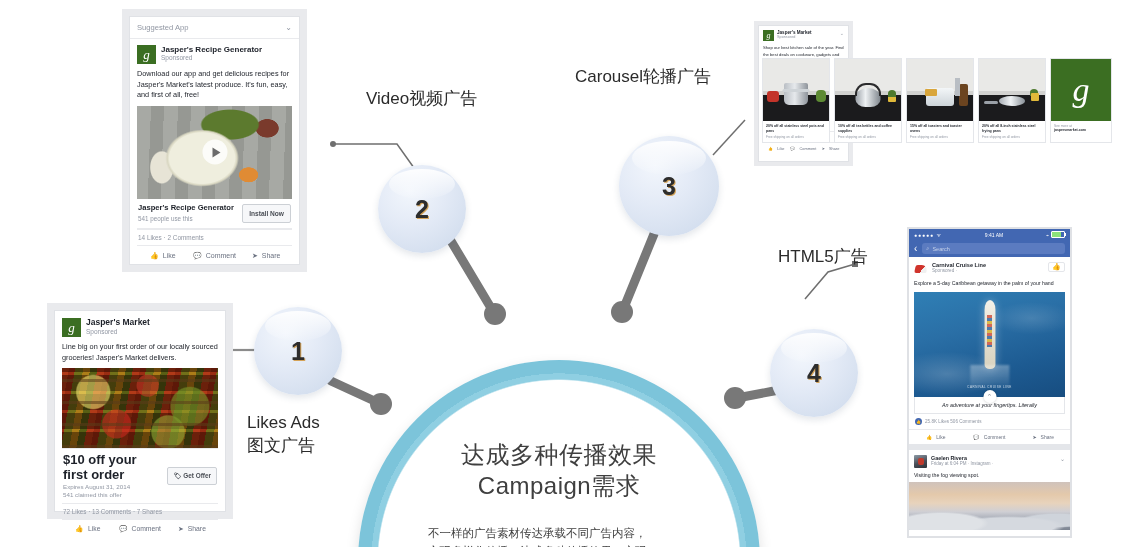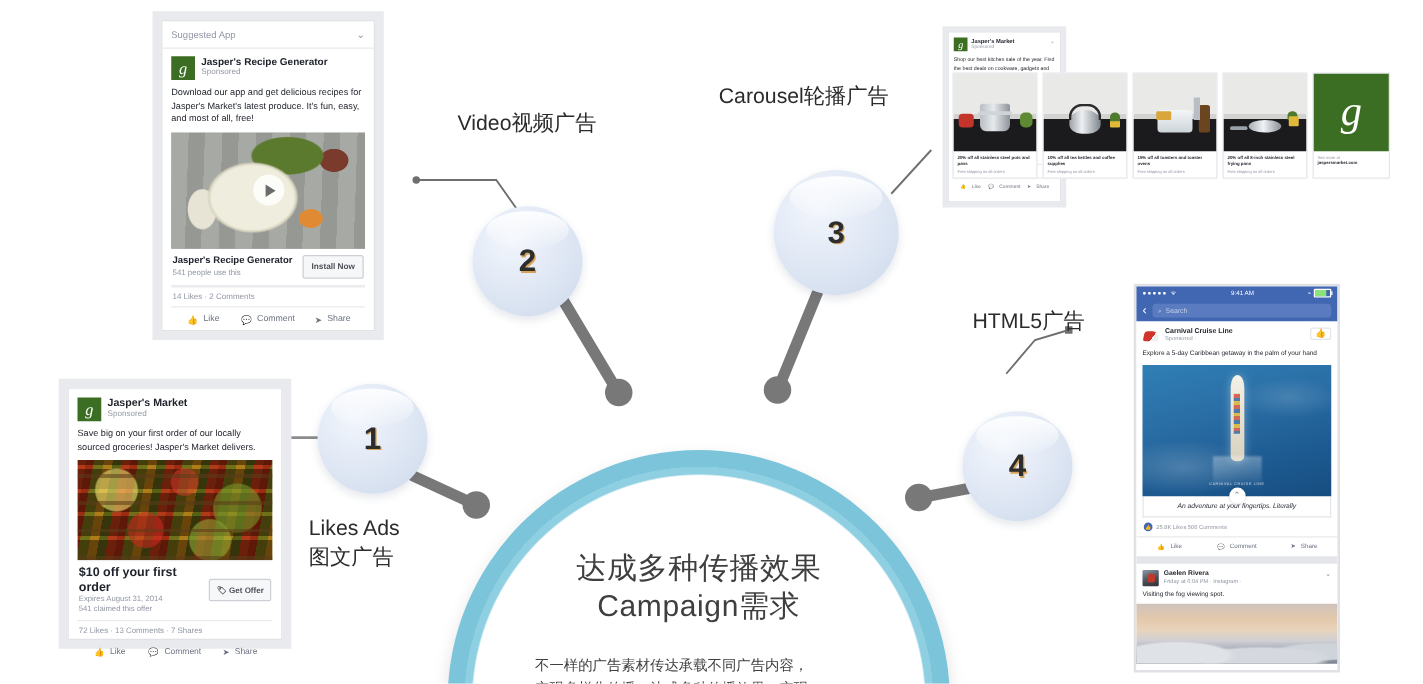--- a/index.html
+++ b/index.html
@@ -316,27 +316,27 @@
 
   <div class="fbcard" style="left:47px;top:303px;width:186px;height:216px;padding:7px;">
     <div class="fbinner" style="padding:7px 7px 0 7px;">
       <div class="fb-head" style="gap:5px;">
         <div class="fb-logo" style="width:19px;height:19px;font-size:13px;">g</div>
         <div style="min-width:0;">
           <div class="fb-name" style="font-size:8.5px;">Jasper's Market</div>
           <div class="fb-sponsored" style="font-size:6.5px;">Sponsored</div>
         </div>
       </div>
-      <div class="fb-body" style="font-size:7.3px;line-height:1.45;margin-top:5px;">Save big on your first order of our locally sourced groceries! Jasper's Market delivers.</div>
+      <div class="fb-body" style="font-size:7.3px;line-height:1.45;margin-top:5px;">Line big on your first order of our locally sourced groceries! Jasper's Market delivers.</div>
       <div class="fb-photo" style="height:80px;margin-top:5px;">
         <div class="produce"></div>
       </div>
       <div class="fb-meta" style="padding:4px 1px;gap:4px;">
         <div class="fb-meta-l">
-          <div class="fb-title" style="font-size:10px;">$10 off your first order</div>
+          <div class="fb-title" style="font-size:13px;">$10 off your first order</div>
           <div class="fb-sub" style="font-size:6.2px;">Expires August 31, 2014</div>
           <div class="fb-sub" style="font-size:6.2px;">541 claimed this offer</div>
         </div>
         <div class="fb-cta" style="font-size:6.4px;padding:4px 5px;border-radius:2px;">
           <span class="glyph">🏷</span>
           <span>Get Offer</span>
         </div>
       </div>
       <div class="fb-stats" style="font-size:6.3px;padding:4px 1px;">72 Likes · 13 Comments · 7 Shares</div>
       <div class="fb-actions" style="font-size:6.8px;padding:5px 0;">
@@ -363,21 +363,21 @@
         <span class="glyph" style="font-size:8px;">⌄</span>
       </div>
       <div style="padding:6px 7px 0 7px;">
         <div class="fb-head" style="gap:5px;">
           <div class="fb-logo" style="width:19px;height:19px;font-size:13px;">g</div>
           <div style="min-width:0;">
             <div class="fb-name" style="font-size:8px;">Jasper's Recipe Generator</div>
             <div class="fb-sponsored" style="font-size:6.5px;">Sponsored</div>
           </div>
         </div>
-        <div class="fb-body" style="font-size:7.3px;line-height:1.45;margin-top:5px;">Download our app and get delicious recipes for Jasper's Market's latest produce. It's fun, easy, and most of all, free!</div>
+        <div class="fb-body" style="font-size:7.3px;line-height:1.45;margin-top:5px;">Download our app and get delicious recipes for Jasper's Market's latest produce. It's fun, easy, and first of all, free!</div>
         <div class="fb-photo" style="height:93px;margin-top:5px;">
           <div class="videophoto"></div>
           <div class="playbtn" style="width:25px;height:25px;">
             <div class="playtri" style="border-width:5px 0 5px 8px;"></div>
           </div>
         </div>
         <div class="fb-meta" style="padding:5px 1px;gap:4px;border-top:none;">
           <div class="fb-meta-l">
             <div class="fb-title" style="font-size:7.6px;">Jasper's Recipe Generator</div>
             <div class="fb-sub" style="font-size:6.3px;margin-top:2px;">541 people use this</div>

